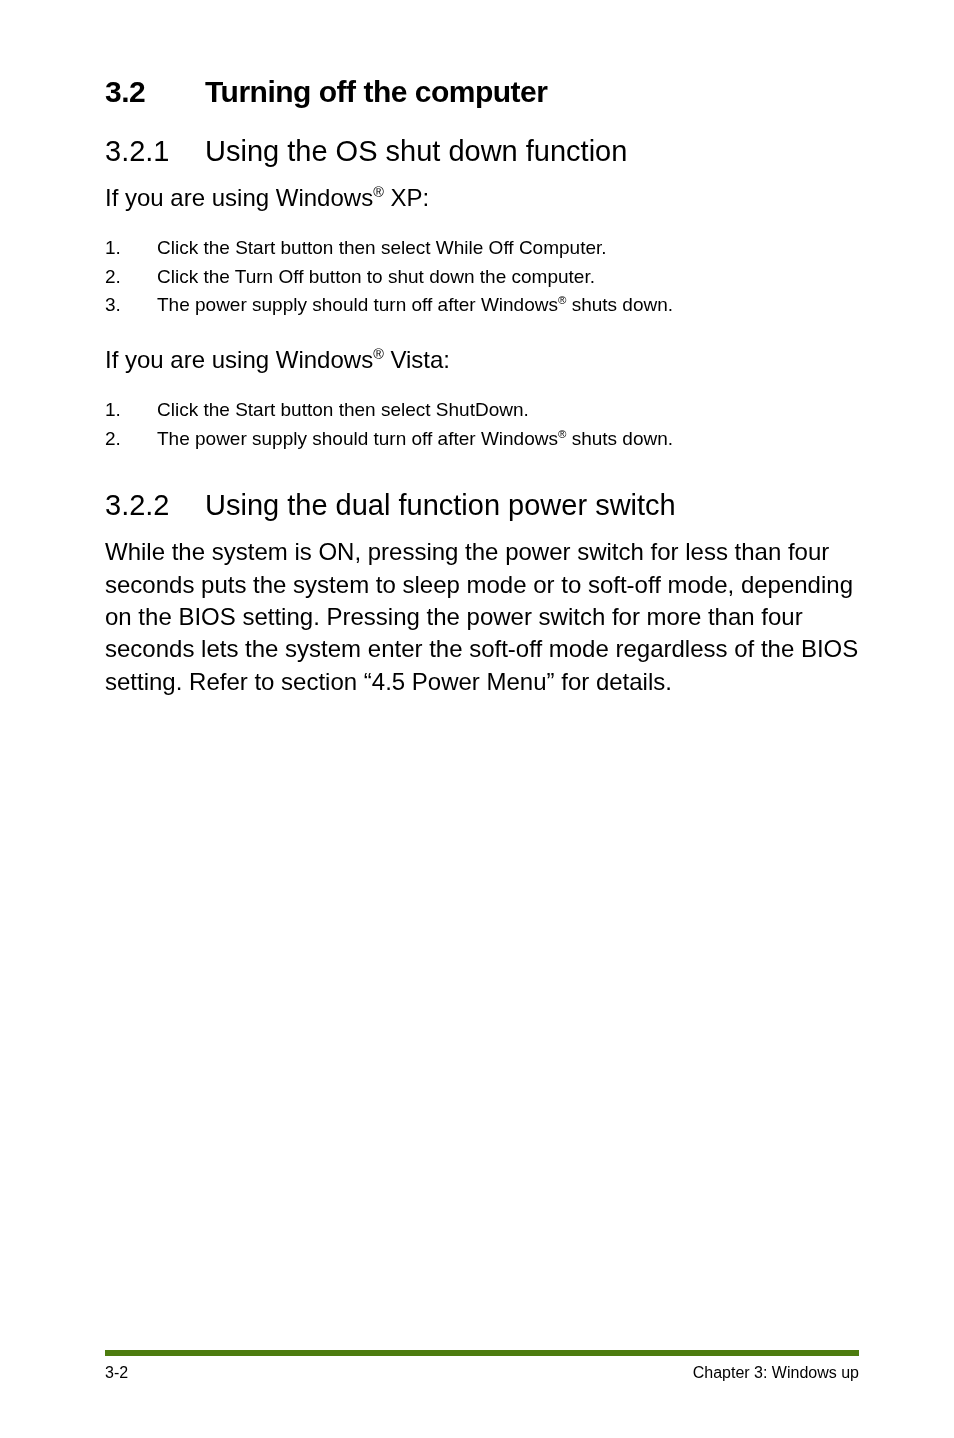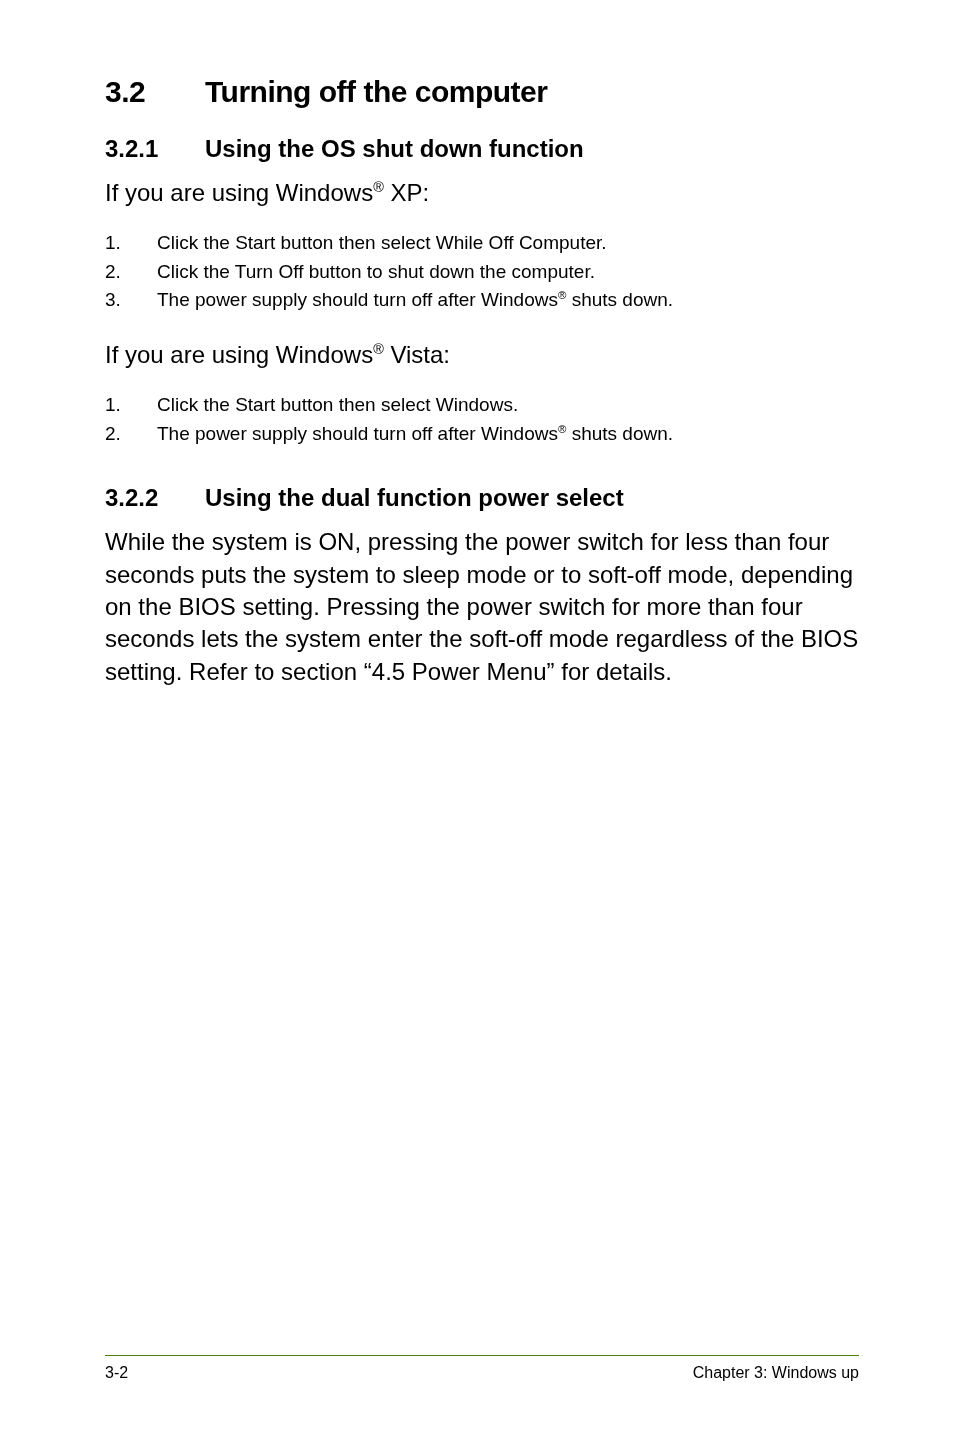--- a/index.html
+++ b/index.html
@@ -20,22 +20,22 @@
     font-size: 30px;
     font-weight: bold;
     margin-bottom: 26px;
     letter-spacing: -0.5px;
   }
   .h1-num {
     display: inline-block;
     width: 100px;
   }
   .h2 {
-    font-size: 24px;
-    font-weight: bold;
+    font-size: 29px;
+    font-weight: normal;
     margin-bottom: 14px;
   }
   .h2-num {
     display: inline-block;
     width: 100px;
   }
   .body-text {
     font-size: 24px;
     line-height: 1.35;
     margin-bottom: 20px;
@@ -63,21 +63,21 @@
     font-weight: normal;
   }
   .section-gap {
     margin-top: 36px;
   }
   .footer {
     position: absolute;
     left: 105px;
     right: 95px;
     bottom: 56px;
-    border-top: 1px solid #4d7c0f;
+    border-top: 6px solid #4d7c0f;
     padding-top: 8px;
     font-size: 16px;
     display: flex;
     justify-content: space-between;
   }
 </style>
 </head>
 <body>
 
 <div class="h1">
@@ -107,30 +107,30 @@
   </li>
 </ol>
 
 <p class="body-text">
   <span>If you are using Windows</span><span class="sup">®</span><span> Vista:</span>
 </p>
 
 <ol class="ol">
   <li>
     <span class="num">1.</span>
-    <span>Click the </span><span class="bold">Start</span><span> button then select </span><span class="bold">Windows</span><span>.</span>
+    <span>Click the </span><span class="bold">Start</span><span> button then select </span><span class="bold">ShutDown</span><span>.</span>
   </li>
   <li>
     <span class="num">2.</span>
     <span>The power supply should turn off after Windows</span><span class="sup">®</span><span> shuts down.</span>
   </li>
 </ol>
 
 <div class="h2 section-gap">
-  <span class="h2-num">3.2.2</span><span>Using the dual function power select</span>
+  <span class="h2-num">3.2.2</span><span>Using the dual function power switch</span>
 </div>
 
 <p class="body-text">While the system is ON, pressing the power switch for less than four seconds puts the system to sleep mode or to soft-off mode, depending on the BIOS setting. Pressing the power switch for more than four seconds lets the system enter the soft-off mode regardless of the BIOS setting. Refer to section  “4.5 Power Menu” for details.</p>
 
 <div class="footer">
   <span>3-2</span>
   <span>Chapter 3: Windows up</span>
 </div>
 
 </body></html>

